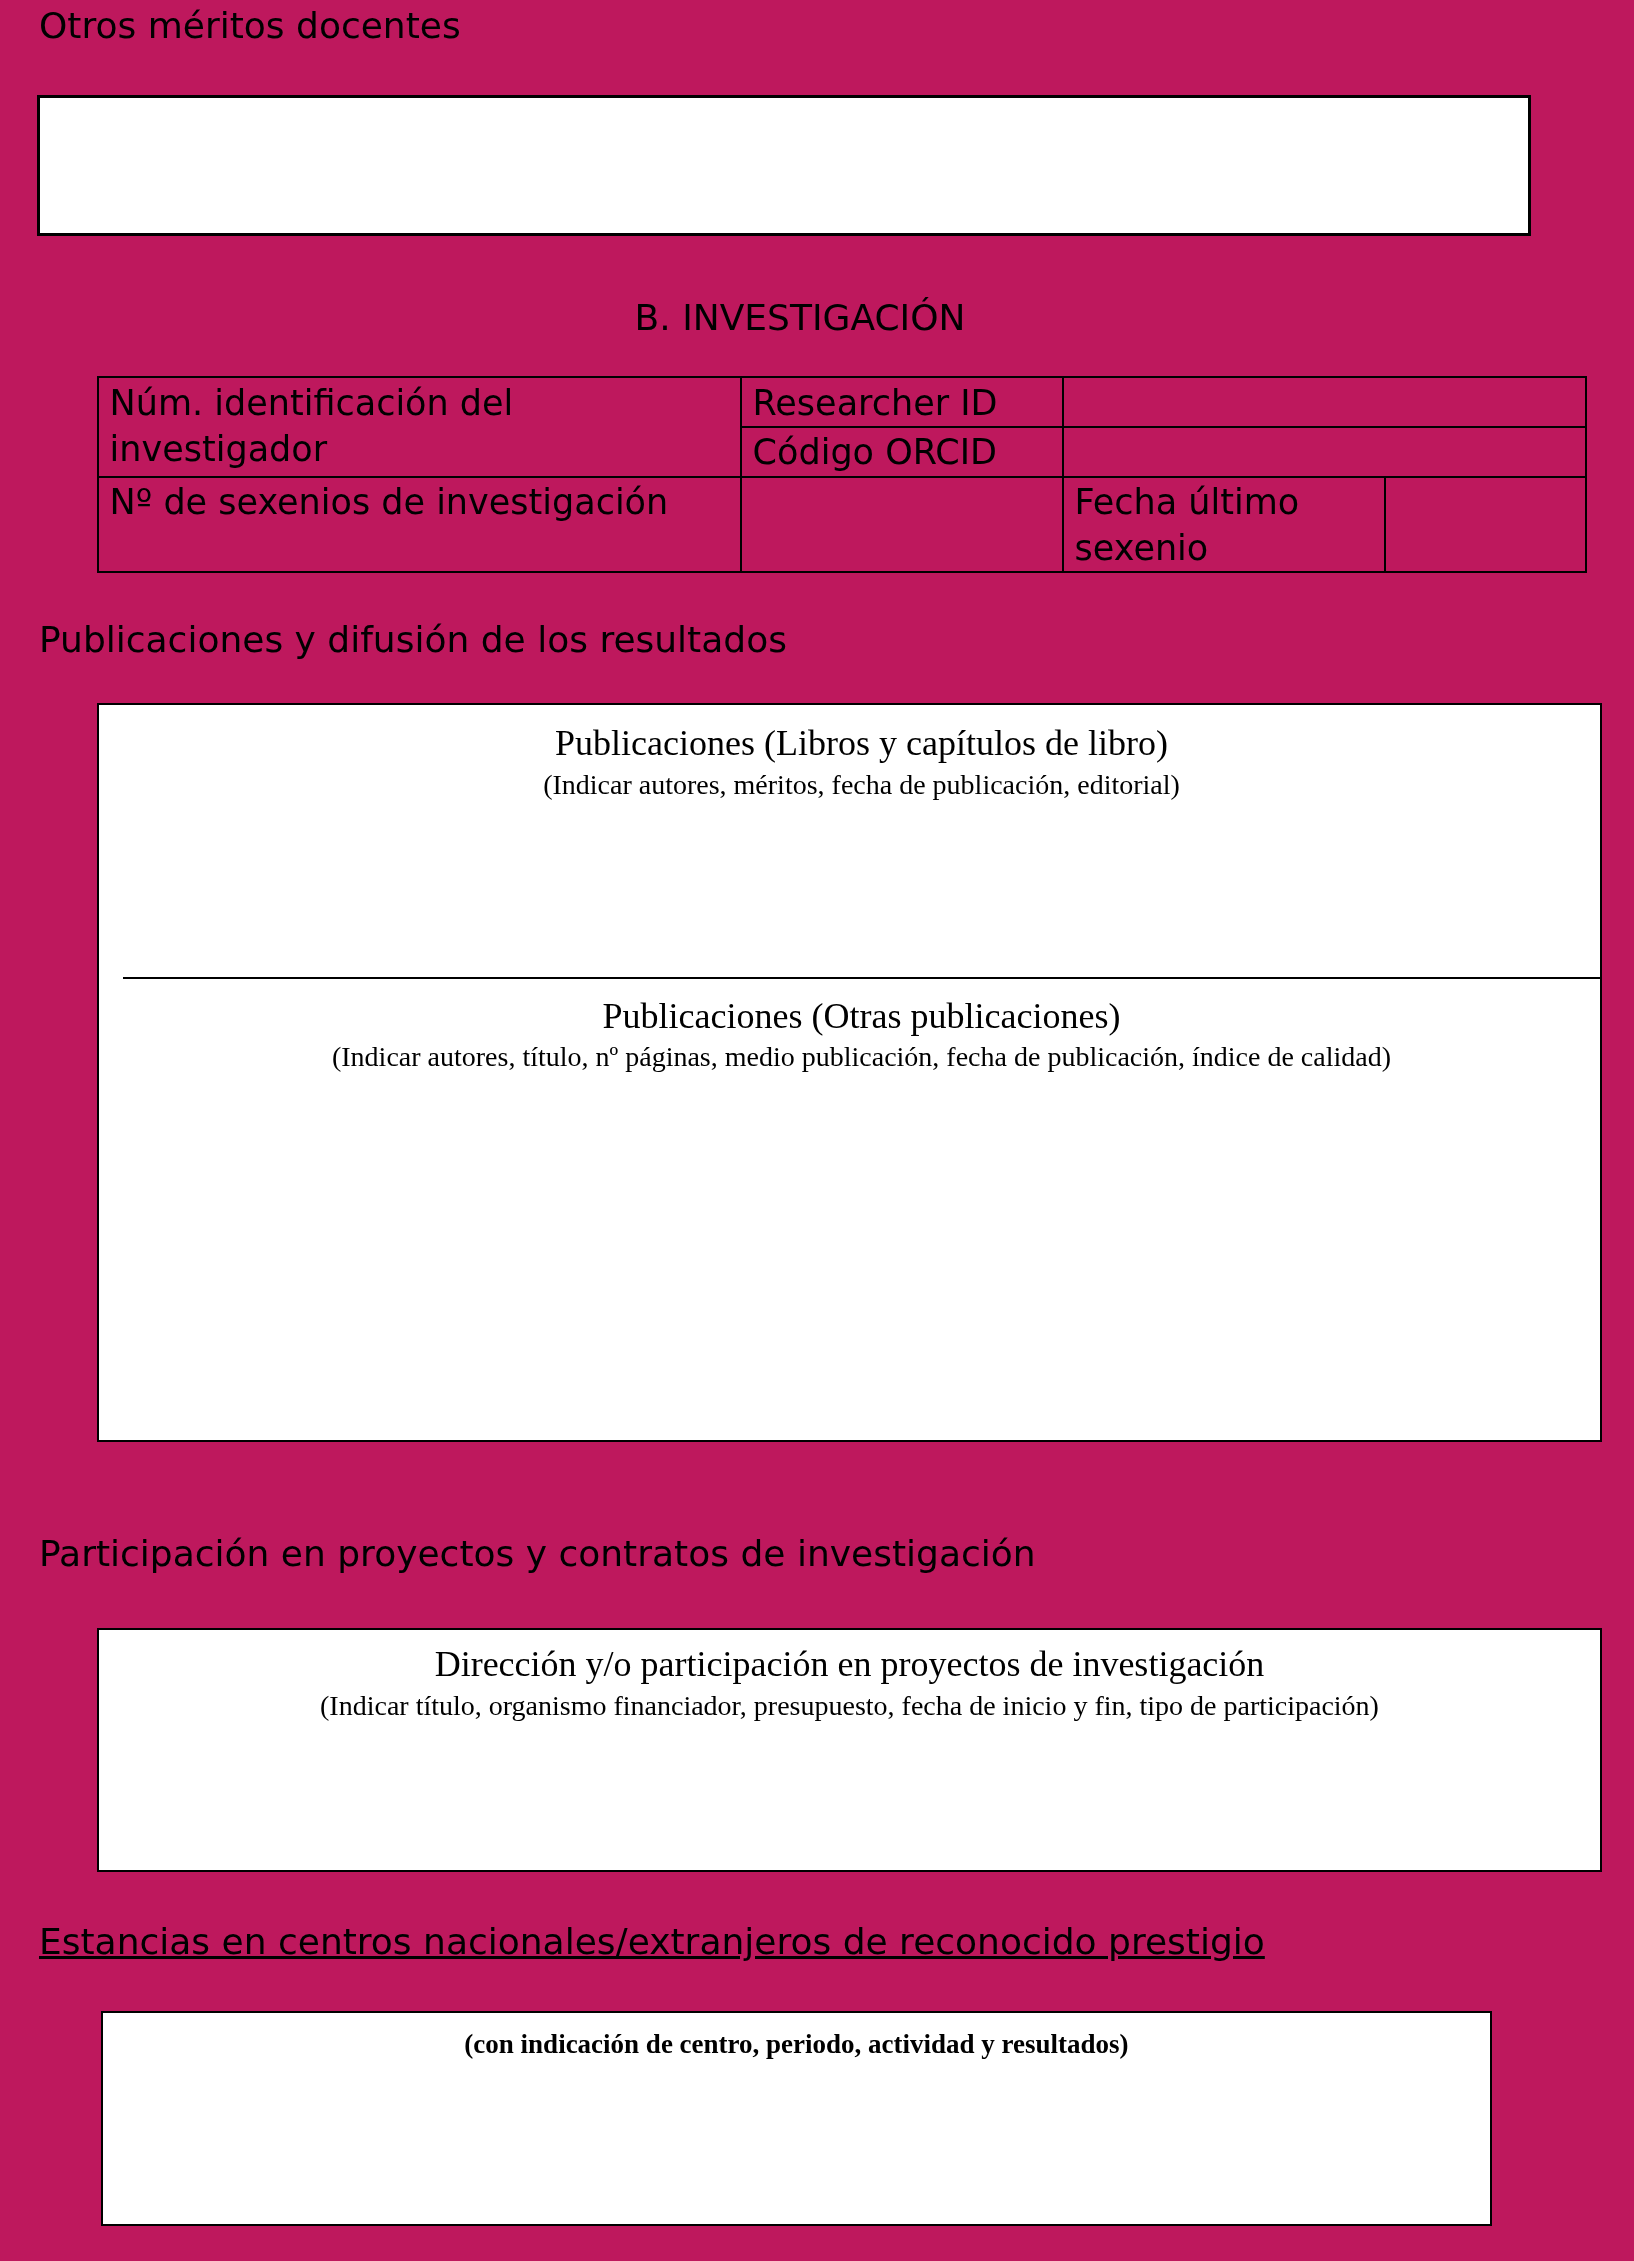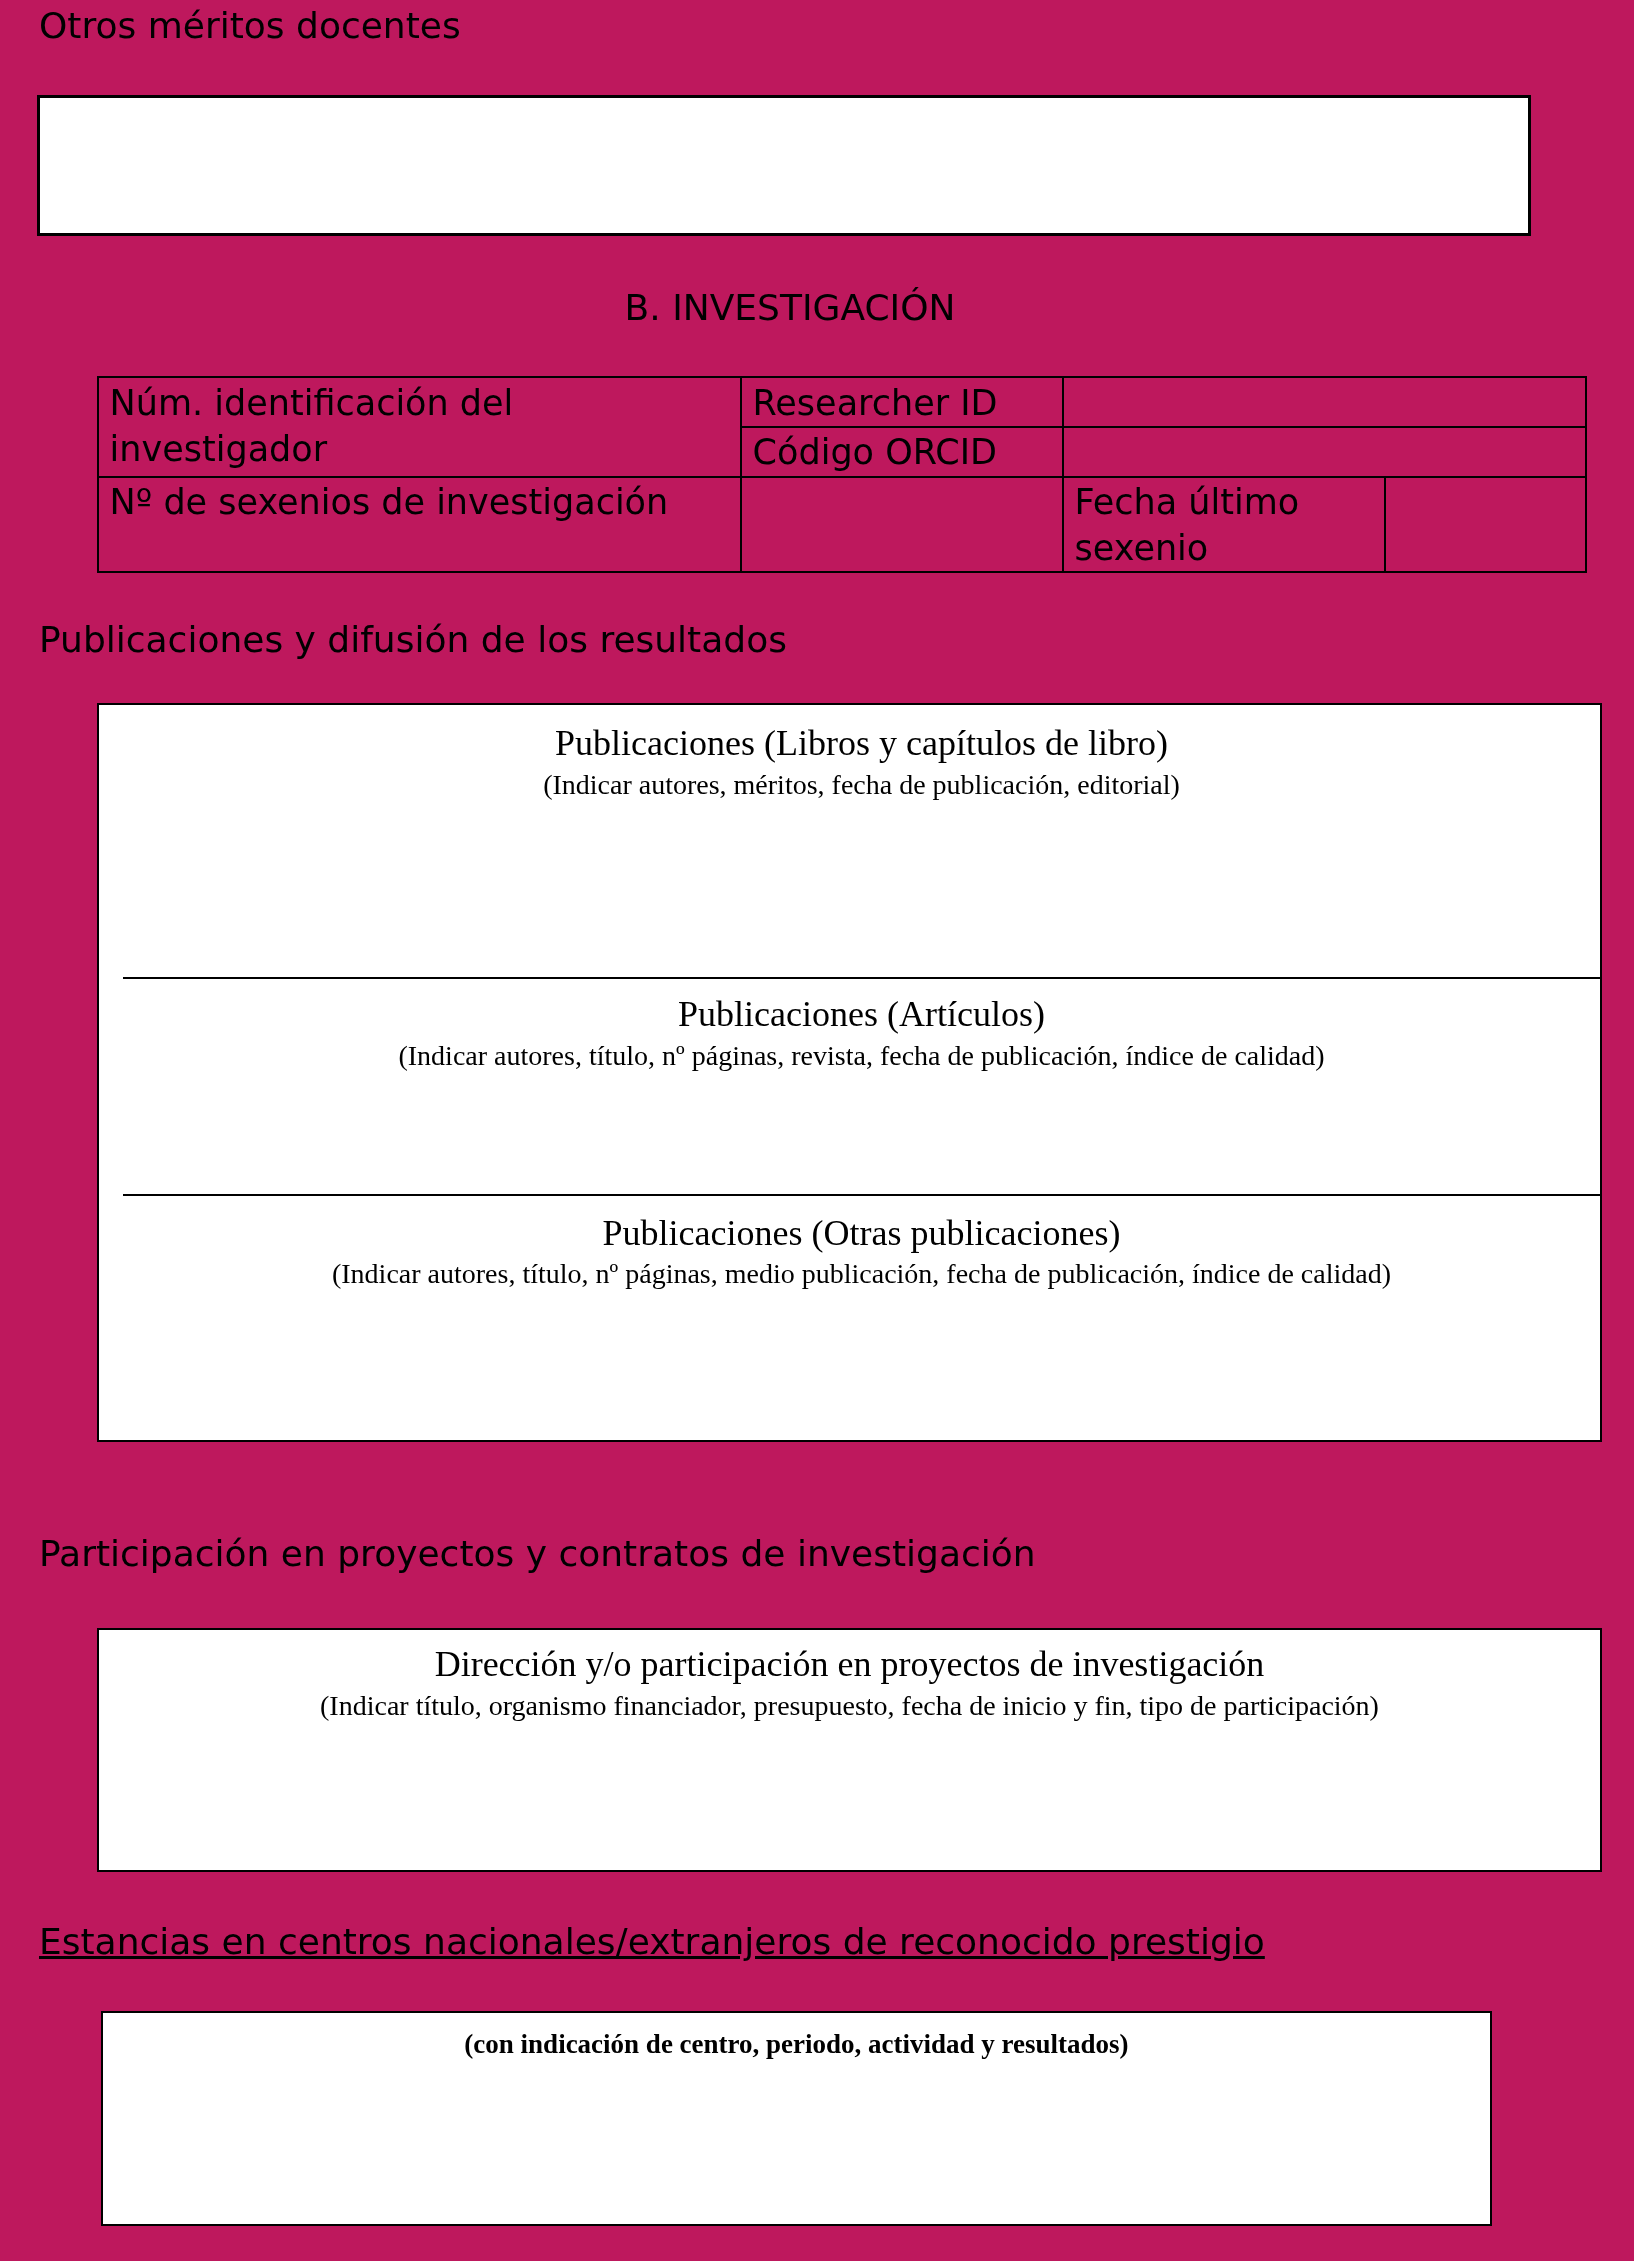--- a/index.html
+++ b/index.html
@@ -22,21 +22,21 @@
     margin:0;
   }
   .center-heading{
     position:absolute;
     left:0;
     width:1580px;
     text-align:center;
     font-size:36px;
     line-height:42px;
     font-weight:normal;
-    margin:0;
+    margin:10px;
   }
   .box{
     position:absolute;
     border:3.3px solid #000;
     box-sizing:border-box;
     background:#fff;
   }
   .idtable{
     position:absolute;
     left:97px;
@@ -122,25 +122,20 @@
   <h2 class="sans-heading" style="top:619px;">Publicaciones y difusión de los resultados</h2>
 
   <div class="secbox" style="left:97px; top:703px; width:1505px; height:739px;padding-left:24px;">
 
     <div class="section" style="height:272px; padding-top:16.3px;">
       <div class="sec-title">Publicaciones (Libros y capítulos de libro)</div>
       <div class="sec-subtitle">(Indicar autores, méritos, fecha de publicación, editorial)</div>
       <div class="fill-area" style="height:155px;"></div>
     </div>
 
-    <div class="section" style="height:217px; padding-top:13px;">
-      <div class="sec-title">Publicaciones (Artículos)</div>
-      <div class="sec-subtitle">(Indicar autores, título, nº páginas, revista, fecha de publicación, índice de calidad)</div>
-      <div class="fill-area" style="height:106px;"></div>
-    </div>
 
     <div class="section" style="height:242px; padding-top:14.7px;">
       <div class="sec-title">Publicaciones (Otras publicaciones)</div>
       <div class="sec-subtitle">(Indicar autores, título, nº páginas, medio publicación, fecha de publicación, índice de calidad)</div>
       <div class="fill-area" style="height:130px;"></div>
     </div>
 
   </div>
 
   <h2 class="sans-heading" style="top:1533px;">Participación en proyectos y contratos de investigación</h2>

